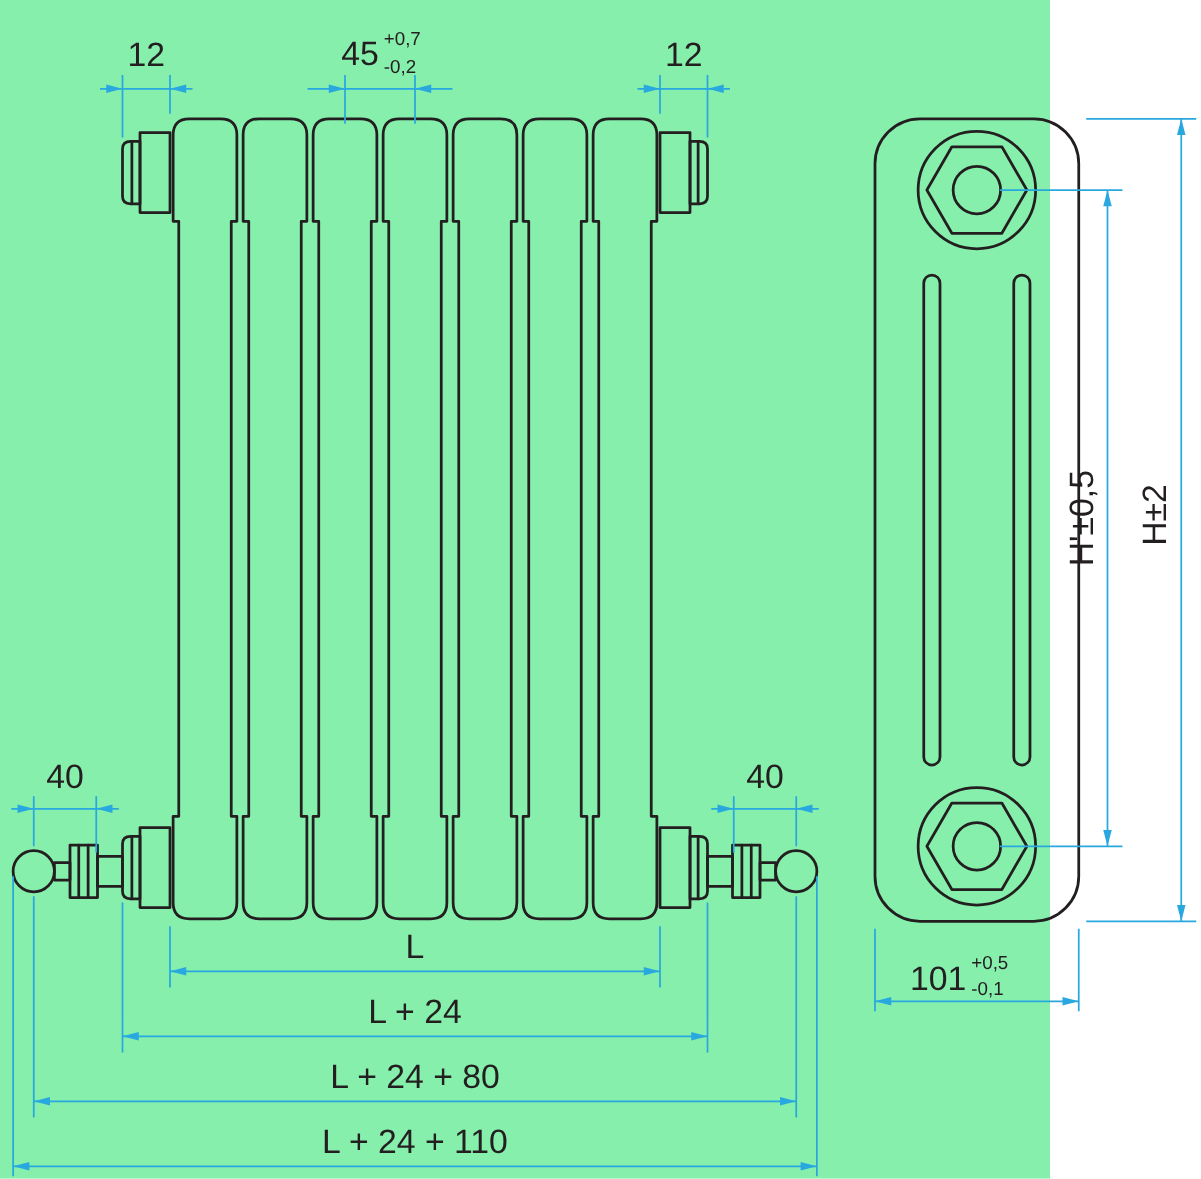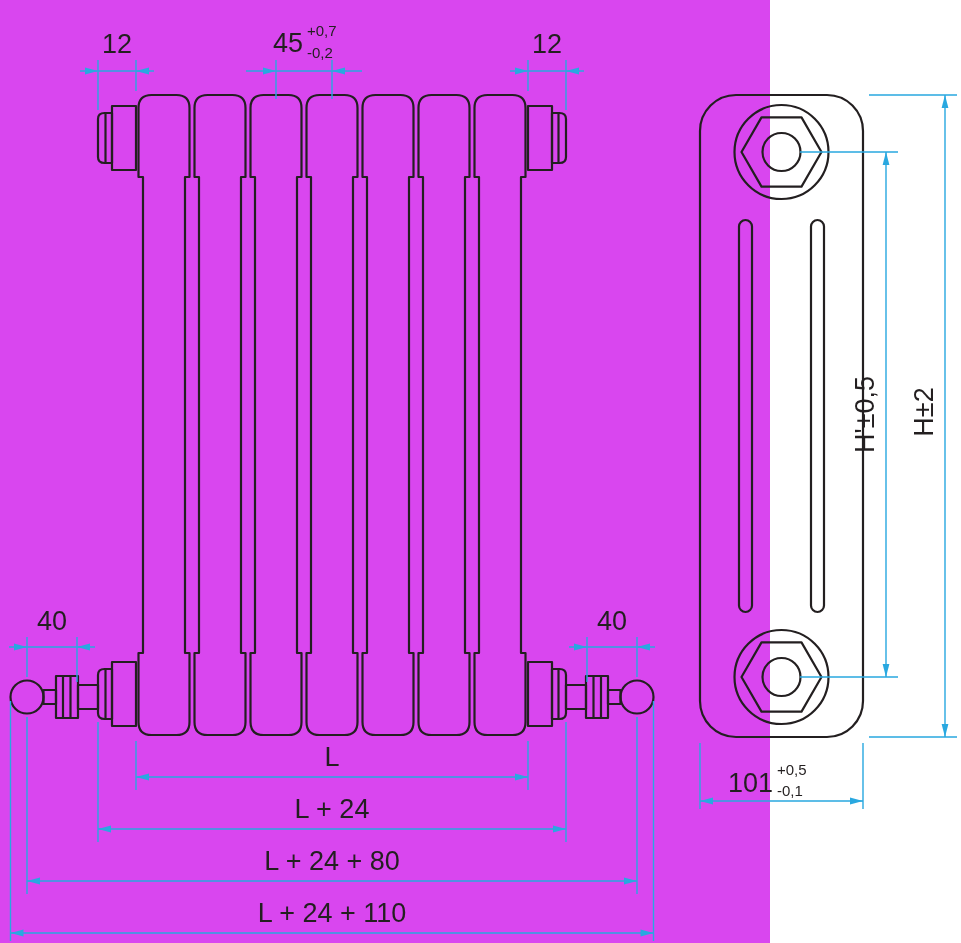--- a/index.html
+++ b/index.html
@@ -2,23 +2,23 @@
 <html><head>
 <meta charset="utf-8">
 <style>
   html, body {
     margin: 0;
     padding: 0;
     background: #ffffff;
   }
   .canvas {
     position: relative;
-    width: 770px;
+    width: 840px;
     height: 943px;
-    background: #d946ef;
+    background: #86efac;
     font-family: "Liberation Sans", sans-serif;
   }
   svg { display: block; }
   .ink {
     stroke: #231f20;
     stroke-width: 2.2;
     fill: none;
     stroke-linejoin: round;
     stroke-linecap: round;
   }

